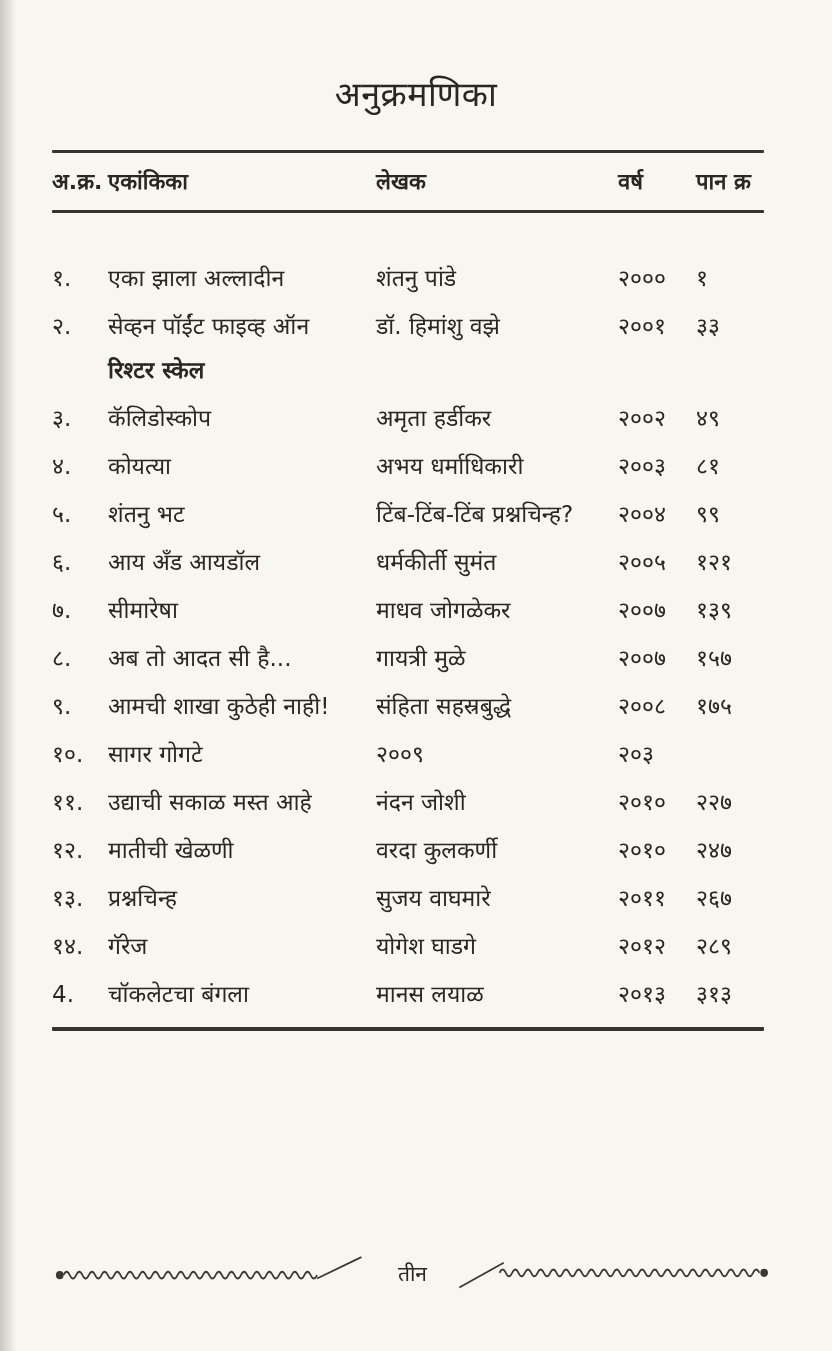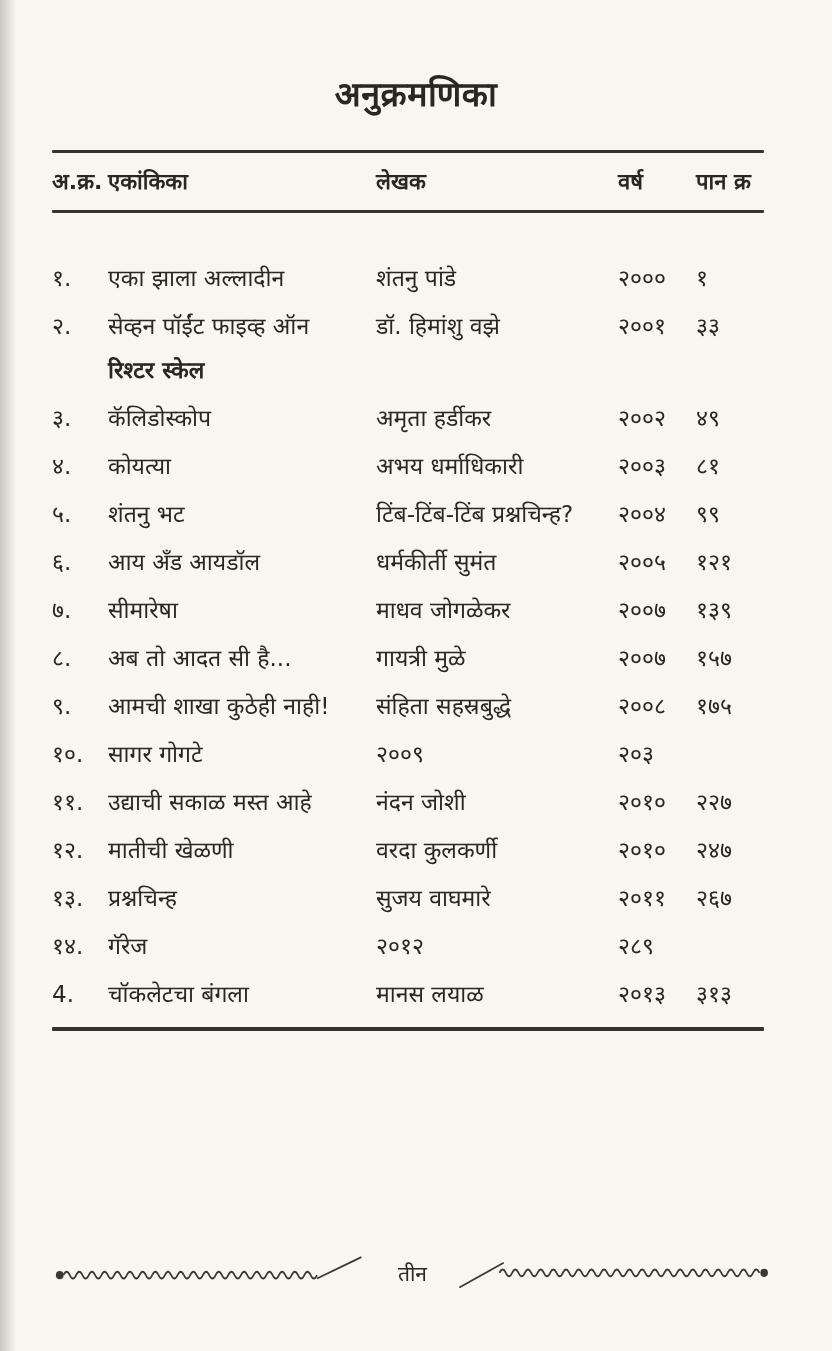--- a/index.html
+++ b/index.html
@@ -18,21 +18,21 @@
   }
   
   .scan-edge{
     position:absolute;left:0;top:0;bottom:0;width:16px;
     background:linear-gradient(90deg,rgba(95,90,82,0.30),rgba(95,90,82,0.0));
     pointer-events:none;
   }
   .page-title{
     position:absolute;top:70px;left:0;width:100%;
     text-align:center;
-    font-size:34px;font-weight:bold;
+    font-size:34px;font-weight:normal;
     letter-spacing:0.5px;
   }
   .toc{
     position:absolute;left:52px;top:150px;width:712px;
   }
   .rule{height:3px;background:var(--rule);border-radius:1px;}
   .rule.bottom{height:4px;}
   .grid-row{
     display:grid;
     grid-template-columns:56px 268px 242px 78px 1fr;
@@ -225,20 +225,21 @@
     <div class="cell">२०११</div>
     <div class="cell cell-page">२६७</div>
   </div>
 
   <div class="grid-row toc-row">
     <div class="cell">१४.</div>
     <div class="cell">
       <div>गॅरेज</div>
 
     </div>
+    <div class="cell">योगेश घाडगे</div>
     <div class="cell">२०१२</div>
     <div class="cell cell-page">२८९</div>
   </div>
 
   <div class="grid-row toc-row">
     <div class="cell">4.</div>
     <div class="cell">
       <div>चॉकलेटचा बंगला</div>
 
     </div>

